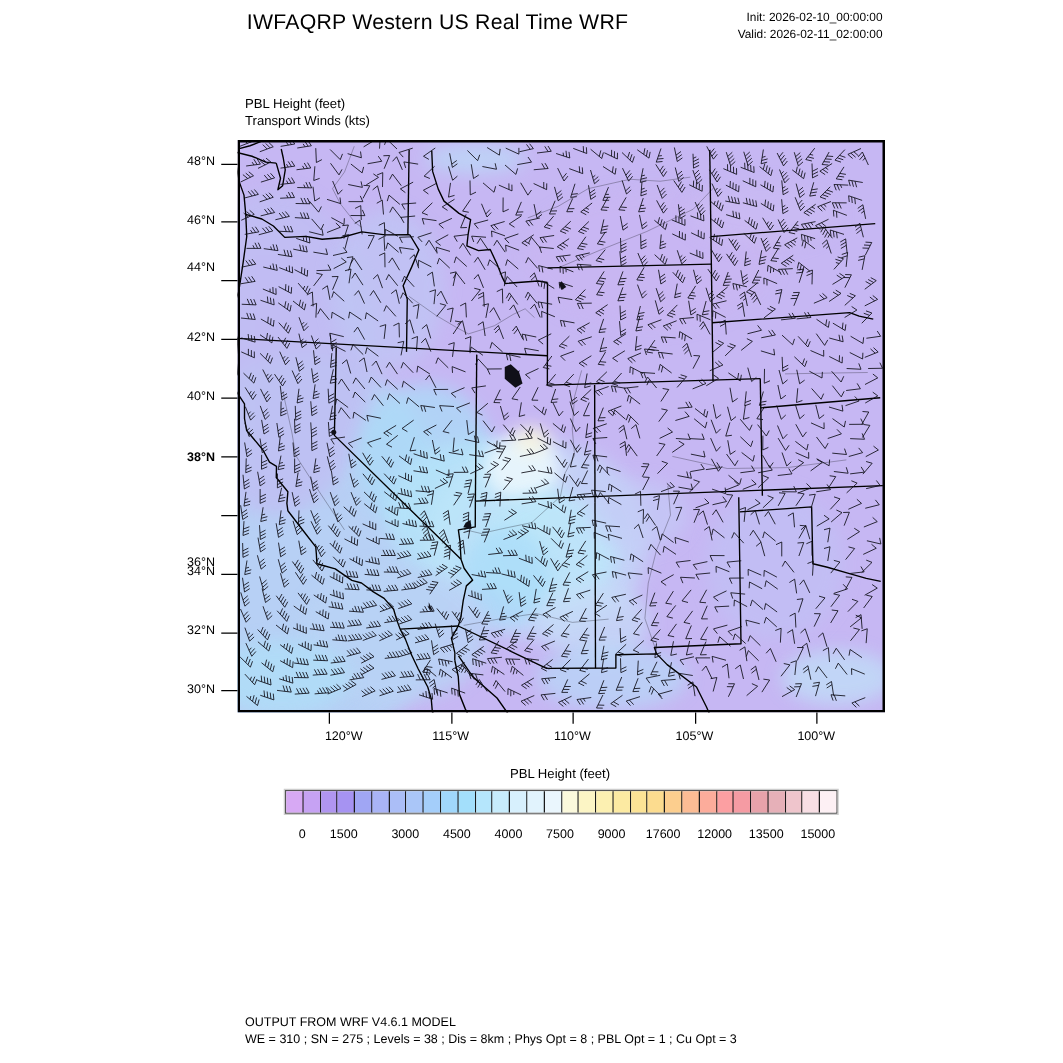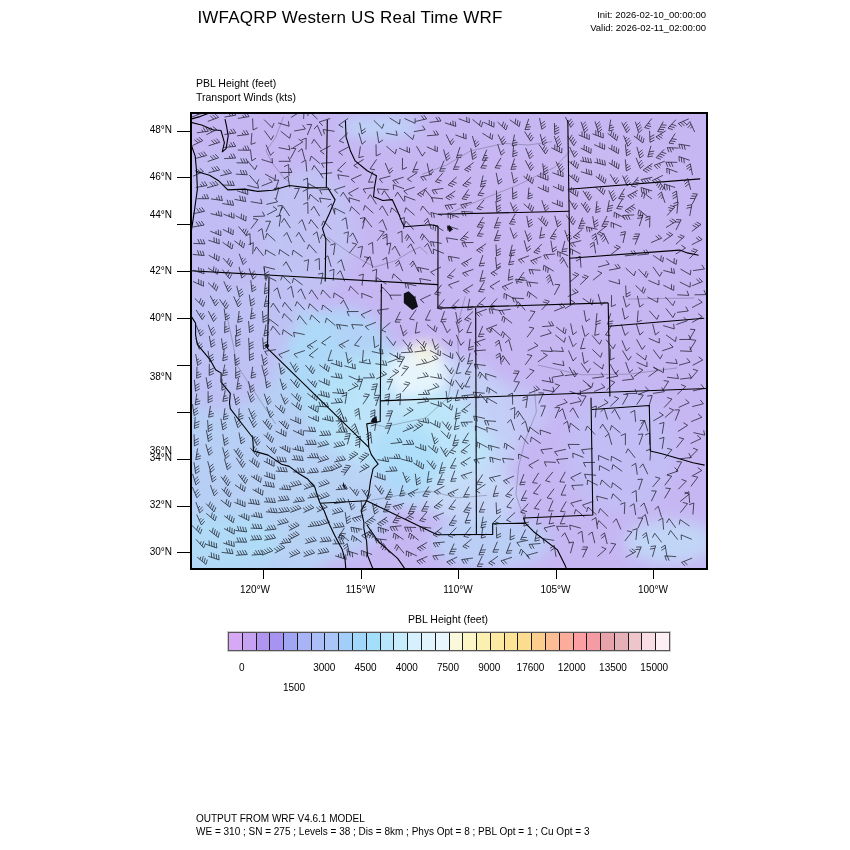--- a/index.html
+++ b/index.html
@@ -131,31 +131,31 @@
     <div class="abs lat-label" style="top: 124px;">48°N</div>
     <div class="abs lat-tick" style="top: 177.38px;"></div>
     <div class="abs lat-label" style="top: 170.88px;">46°N</div>
     <div class="abs lat-tick" style="top: 224.26px;"></div>
     <div class="abs lat-label" style="top: 209px;">44°N</div>
     <div class="abs lat-tick" style="top: 271.14px;"></div>
     <div class="abs lat-label" style="top: 264.64px;">42°N</div>
     <div class="abs lat-tick" style="top: 318.02px;"></div>
     <div class="abs lat-label" style="top: 311.52px;">40°N</div>
     <div class="abs lat-tick" style="top: 364.9px;"></div>
-    <div class="abs lat-label" style="top: 371px;">38°N</div>
+    <div class="abs lat-label" style="top: 361px; font-weight: bold;">38°N</div>
     <div class="abs lat-tick" style="top: 411.78px;"></div>
     <div class="abs lat-label" style="top: 405.28px; margin-top: 40px;">36°N</div>
     <div class="abs lat-tick" style="top: 458.66px;"></div>
     <div class="abs lat-label" style="top: 452.16px;">34°N</div>
     <div class="abs lat-tick" style="top: 505.54px;"></div>
     <div class="abs lat-label" style="top: 499.04px;">32°N</div>
     <div class="abs lat-tick" style="top: 552.42px;"></div>
     <div class="abs lat-label" style="top: 545.92px; text-align: right;">30°N</div>
     <div class="abs lon-tick" style="left: 263px;"></div>
-    <div class="abs lon-label" style="left: 229px;">120°W</div>
+    <div class="abs lon-label" style="left: 249px;">120°W</div>
     <div class="abs lon-tick" style="left: 360.5px;"></div>
     <div class="abs lon-label" style="left: 334.5px;">115°W</div>
     <div class="abs lon-tick" style="left: 458px;"></div>
     <div class="abs lon-label" style="left: 432px;">110°W</div>
     <div class="abs lon-tick" style="left: 555.5px;"></div>
     <div class="abs lon-label" style="left: 529.5px;">105°W</div>
     <div class="abs lon-tick" style="left: 653px;"></div>
     <div class="abs lon-label" style="left: 627px;">100°W</div>
   </div>
 
@@ -189,21 +189,21 @@
     <div class="cb-cell" style="background: rgb(252, 159, 162);"></div>
     <div class="cb-cell" style="background: rgb(245, 155, 163);"></div>
     <div class="cb-cell" style="background: rgb(231, 162, 170);"></div>
     <div class="cb-cell" style="background: rgb(230, 176, 184);"></div>
     <div class="cb-cell" style="background: rgb(239, 197, 204);"></div>
     <div class="cb-cell" style="background: rgb(248, 222, 228);"></div>
     <div class="cb-cell" style="background: rgb(253, 240, 244);"></div>
   </div>
 <div id="colorbar-labels">
     <div class="abs cb-label" style="left: 211.75px;">0</div>
-    <div class="abs cb-label" style="left: 264px; margin-top: 20px;">1500</div>
+    <div class="abs cb-label" style="left: 245px;">1500</div>
     <div class="abs cb-label" style="left: 294.25px;">3000</div>
     <div class="abs cb-label" style="left: 335.5px;">4500</div>
     <div class="abs cb-label" style="left: 376.75px;">4000</div>
     <div class="abs cb-label" style="left: 418px;">7500</div>
     <div class="abs cb-label" style="left: 459.25px;">9000</div>
     <div class="abs cb-label" style="left: 500.5px;">17600</div>
     <div class="abs cb-label" style="left: 541.75px;">12000</div>
     <div class="abs cb-label" style="left: 583px;">13500</div>
     <div class="abs cb-label" style="left: 624.25px;">15000</div>
   </div>

